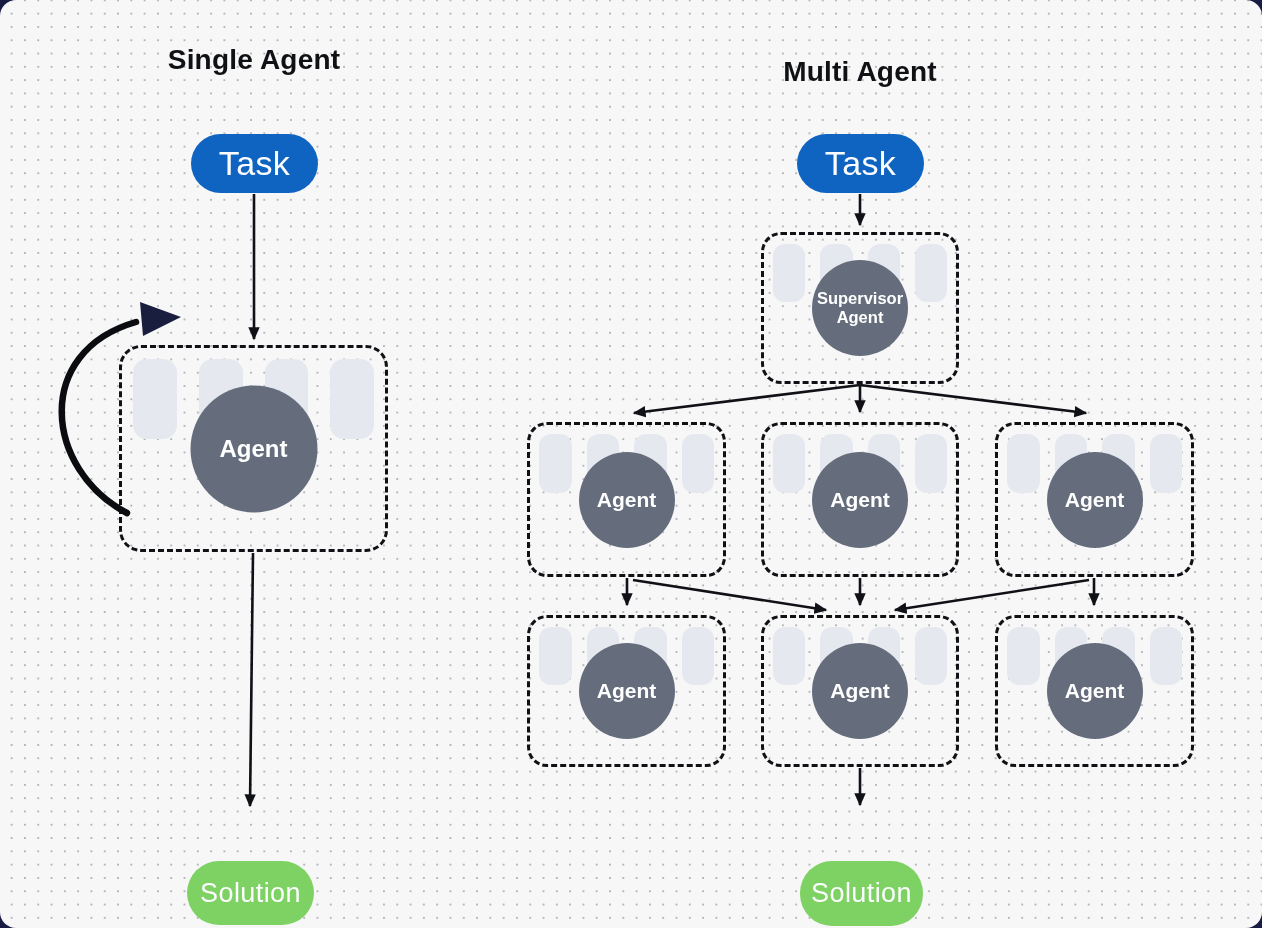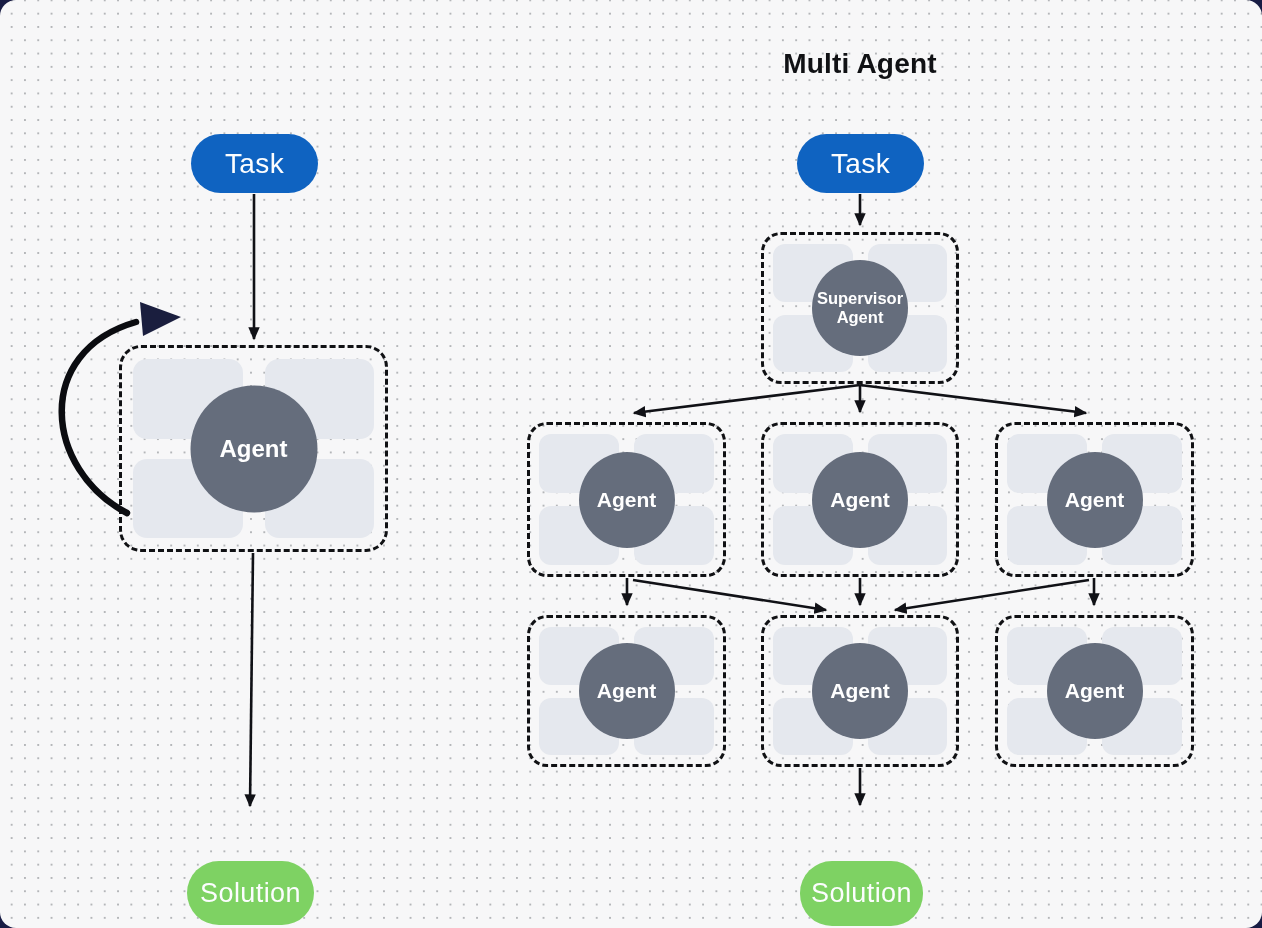--- a/index.html
+++ b/index.html
@@ -47,28 +47,28 @@
   }
   .pill{
     position:absolute;
     border-radius:32px;
     display:flex;align-items:center;justify-content:center;
     color:#fcfdfe;
     font-weight:400;
     letter-spacing:.4px;
     z-index:4;
   }
-  .pill.task{background:var(--task-blue);font-size:28px;}
+  .pill.task{background:var(--task-blue);font-size:34px;}
   .pill.solution{background:var(--solution-green);font-size:27px;margin-top:48px;}
   .cluster{
     position:absolute;
     border:3px dashed var(--title-black);
     border-radius:22px;
     display:grid;
-    grid-template-columns:1fr 1fr;
+    grid-template-columns:1fr 1fr 1fr 1fr;
     grid-template-rows:1fr 1fr;
     z-index:3;
   }
   .cluster.big{padding:11px;gap:20px 22px;}
   .cluster.small{padding:9px;gap:13px 15px;border-radius:20px;}
   .cluster .mod{
     background:var(--module-gray);
     border-radius:14px;
   }
   .cluster.small .mod{border-radius:12px;}
@@ -109,21 +109,22 @@
     <path d="M860 385 L860 412" stroke="#101116" stroke-width="2.6" fill="none" marker-end="url(#ah)"></path>
     <path d="M860 385 L1086 413" stroke="#101116" stroke-width="2.6" fill="none" marker-end="url(#ah)"></path>
     <path d="M627 578 L627 605" stroke="#101116" stroke-width="2.6" fill="none" marker-end="url(#ah)"></path>
     <path d="M633 580 L826 610" stroke="#101116" stroke-width="2.6" fill="none" marker-end="url(#ah)"></path>
     <path d="M860 578 L860 605" stroke="#101116" stroke-width="2.6" fill="none" marker-end="url(#ah)"></path>
     <path d="M1089 580 L895 610" stroke="#101116" stroke-width="2.6" fill="none" marker-end="url(#ah)"></path>
     <path d="M1094 578 L1094 605" stroke="#101116" stroke-width="2.6" fill="none" marker-end="url(#ah)"></path>
     <path d="M860 768 L860 805" stroke="#101116" stroke-width="2.6" fill="none" marker-end="url(#ah)"></path>
   </svg>
 
-  <div class="col-title" style="left:660px;top:48px;">Multi Agent</div>
+  <div class="col-title" style="left:54px;top:44px;">Single Agent</div>
+  <div class="col-title" style="left:660px;top:56px;">Multi Agent</div>
 
   <div class="pill task" style="left:191px;top:134px;width:127px;height:59px;">Task</div>
 
   <div class="cluster big" style="left:119px;top:345px;width:269px;height:207px;">
     <div class="mod"></div>
     <div class="mod"></div>
     <div class="mod"></div>
     <div class="mod"></div>
     <div class="node">Agent</div>
   </div>

